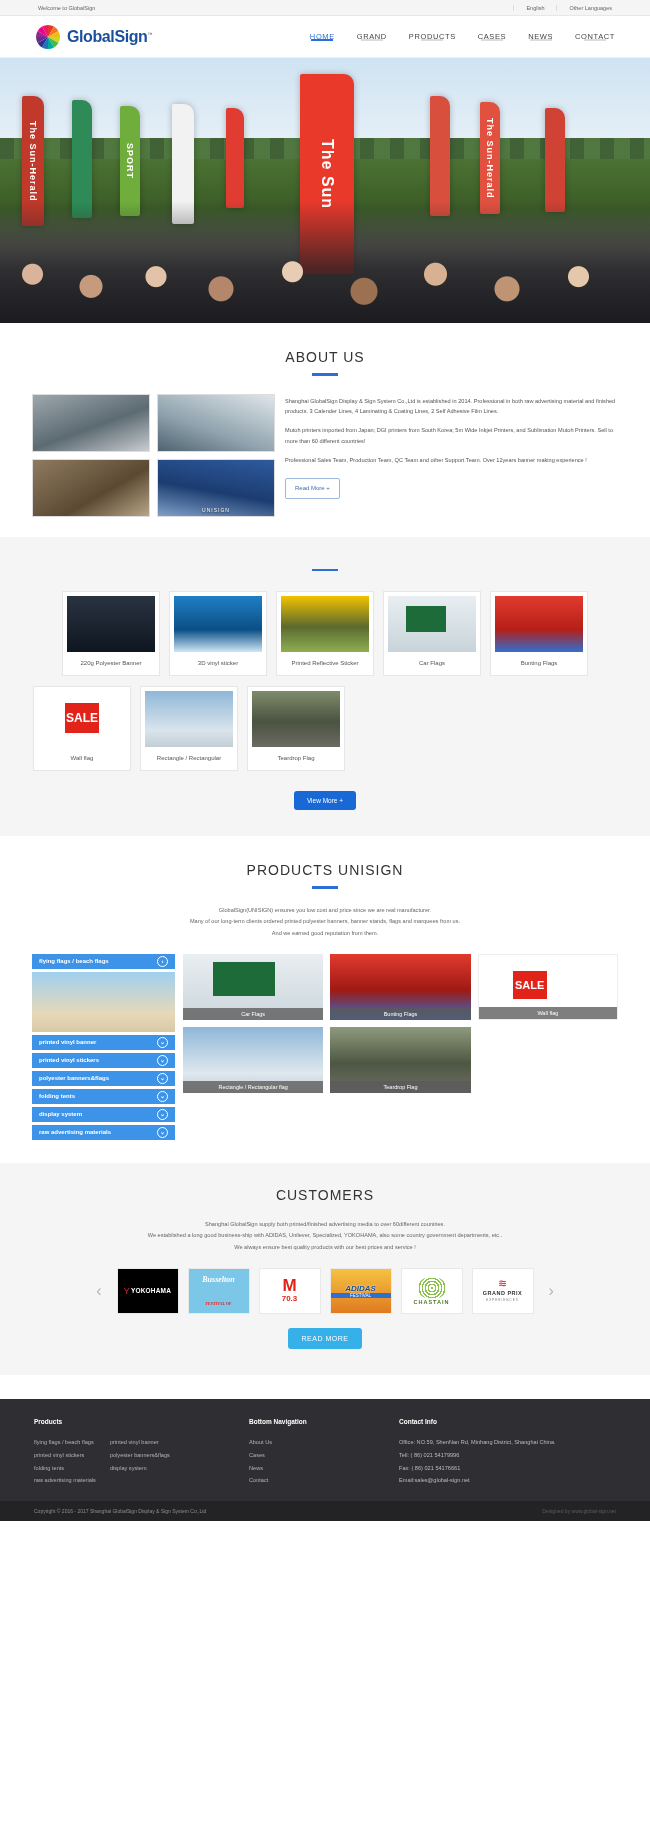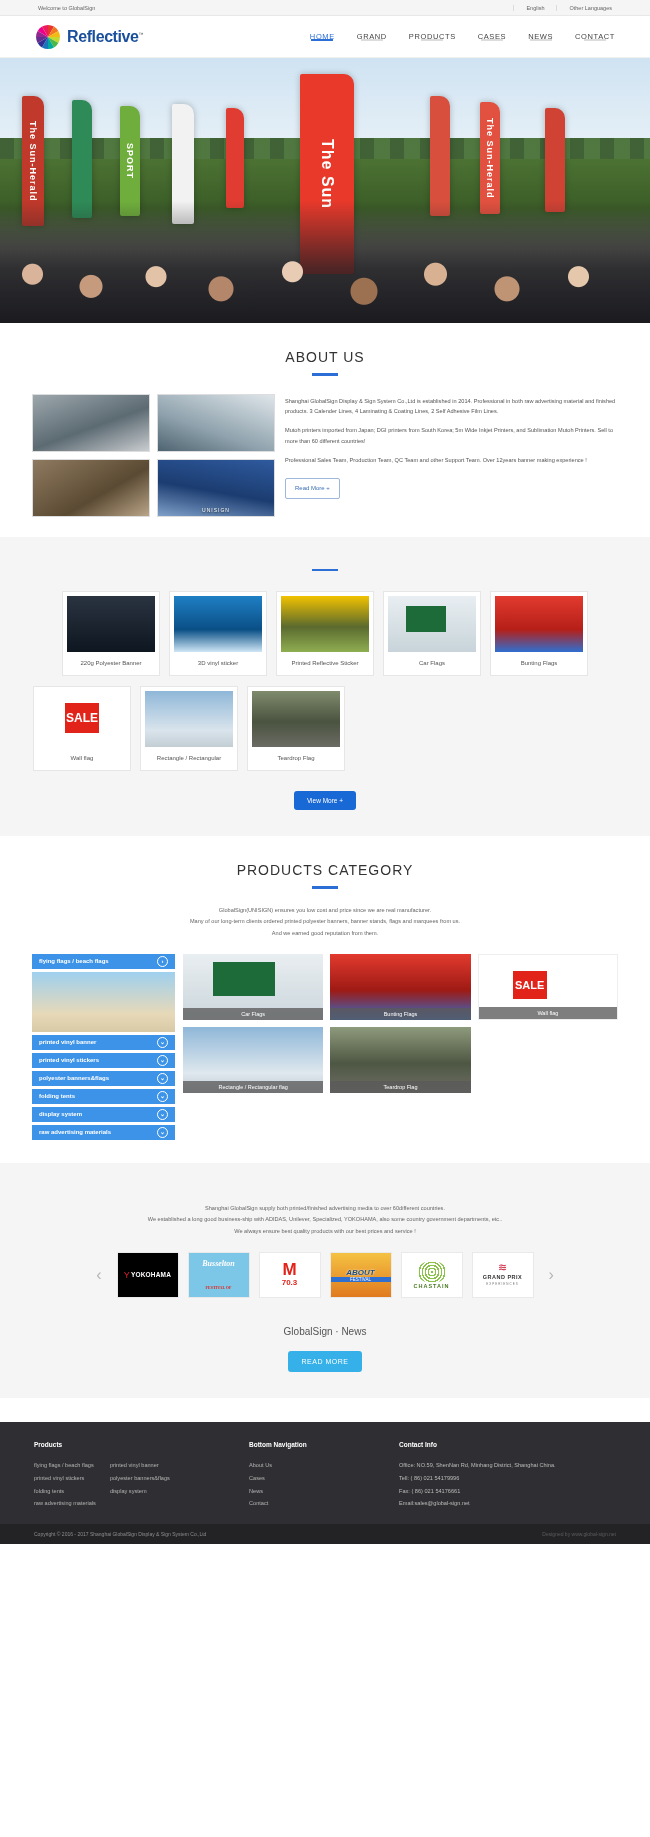--- a/index.html
+++ b/index.html
@@ -227,21 +227,21 @@
             <path d="M0,0 L0,46 A46,46 0 0,1 -23,40 Z" fill="#1b75bb"></path>
             <path d="M0,0 L-23,40 A46,46 0 0,1 -40,23 Z" fill="#2e3192"></path>
             <path d="M0,0 L-40,23 A46,46 0 0,1 -46,0 Z" fill="#662d91"></path>
             <path d="M0,0 L-46,0 A46,46 0 0,1 -40,-23 Z" fill="#92278f"></path>
             <path d="M0,0 L-40,-23 A46,46 0 0,1 -23,-40 Z" fill="#ec008c"></path>
             <path d="M0,0 L-23,-40 A46,46 0 0,1 0,-46 Z" fill="#ed1c5c"></path>
           </g>
         </svg>
       </span>
       <span class="logo-text">
-        <span>Reflective</span><span class="tm">™</span>
+        <span>GlobalSign</span><span class="tm">™</span>
       </span>
     </div>
     <div class="nav">
       <a class="active" href="#">HOME</a>
       <a href="#">GRAND</a>
       <a href="#">PRODUCTS</a>
       <a href="#">CASES</a>
       <a href="#">NEWS</a>
       <a href="#">CONTACT</a>
     </div>
@@ -326,21 +326,21 @@
       <div class="prod-card">
         <div class="prod-thumb t-teardrop"></div>
         <div class="prod-name">Teardrop Flag</div>
       </div>
     </div>
 
     <button class="btn-solid">View More +</button>
   </div>
 
   <div class="section">
-    <div class="section-title">PRODUCTS CATEGORY</div>
+    <div class="section-title">PRODUCTS UNISIGN</div>
     <div class="section-rule"></div>
     <div class="cat-desc">
       <div>GlobalSign(UNISIGN) ensures you low cost and price since we are real manufacturer.</div>
       <div>Many of our long-term clients ordered printed polyester banners, banner stands, flags and marquees from us.</div>
       <div>And we earned good reputation from them.</div>
     </div>
 
     <div class="cat-wrap">
       <div class="cat-left">
         <div class="cat-bar">
@@ -390,20 +390,21 @@
           <span class="cap">Rectangle / Rectangular flag</span>
         </div>
         <div class="cat-cell cc-tear">
           <span class="cap">Teardrop Flag</span>
         </div>
       </div>
     </div>
   </div>
 
   <div class="grey-section">
+    <div class="section-title">CUSTOMERS</div>
     <div class="cust-desc">
       <div>Shanghai GlobalSign supply both printed/finished advertising media to over 60different countries.</div>
       <div>We established a long good business-ship with ADIDAS, Unilever, Specialized, YOKOHAMA, also some country government departments, etc..</div>
       <div>We always ensure best quality products with our best prices and service !</div>
     </div>
     <div class="cust-row">
       <span class="arrow">‹</span>
 
       <div class="logo-card lc1">
         <span class="y">Y</span>
@@ -416,39 +417,38 @@
         <span class="b">FESTIVAL OF</span>
         <span class="c">TRIATHLON</span>
       </div>
 
       <div class="logo-card lc3">
         <span class="m">M</span>
         <span class="n">70.3</span>
       </div>
 
       <div class="logo-card lc4">
-        <span class="b1">ABOUT</span>
+        <span class="b1">ADIDAS</span>
         <span class="b2">FESTIVAL</span>
       </div>
 
       <div class="logo-card lc5">
         <span class="r"></span>
         <span class="t">CHASTAIN</span>
       </div>
 
       <div class="logo-card lc6">
         <span class="w">≋</span>
         <span class="t">GRAND PRIX</span>
         <span class="s">EXPERIENCES</span>
       </div>
 
       <span class="arrow">›</span>
     </div>
 
-    <div class="news-title">GlobalSign · News</div>
     <button class="btn-readmore">READ MORE</button>
   </div>
 
   <div class="footer">
     <div class="fcol c1">
       <div class="fhead">Products</div>
       <div class="flist">
         <ul>
           <li>flying flags / beach flags</li>
           <li>printed vinyl stickers</li>

